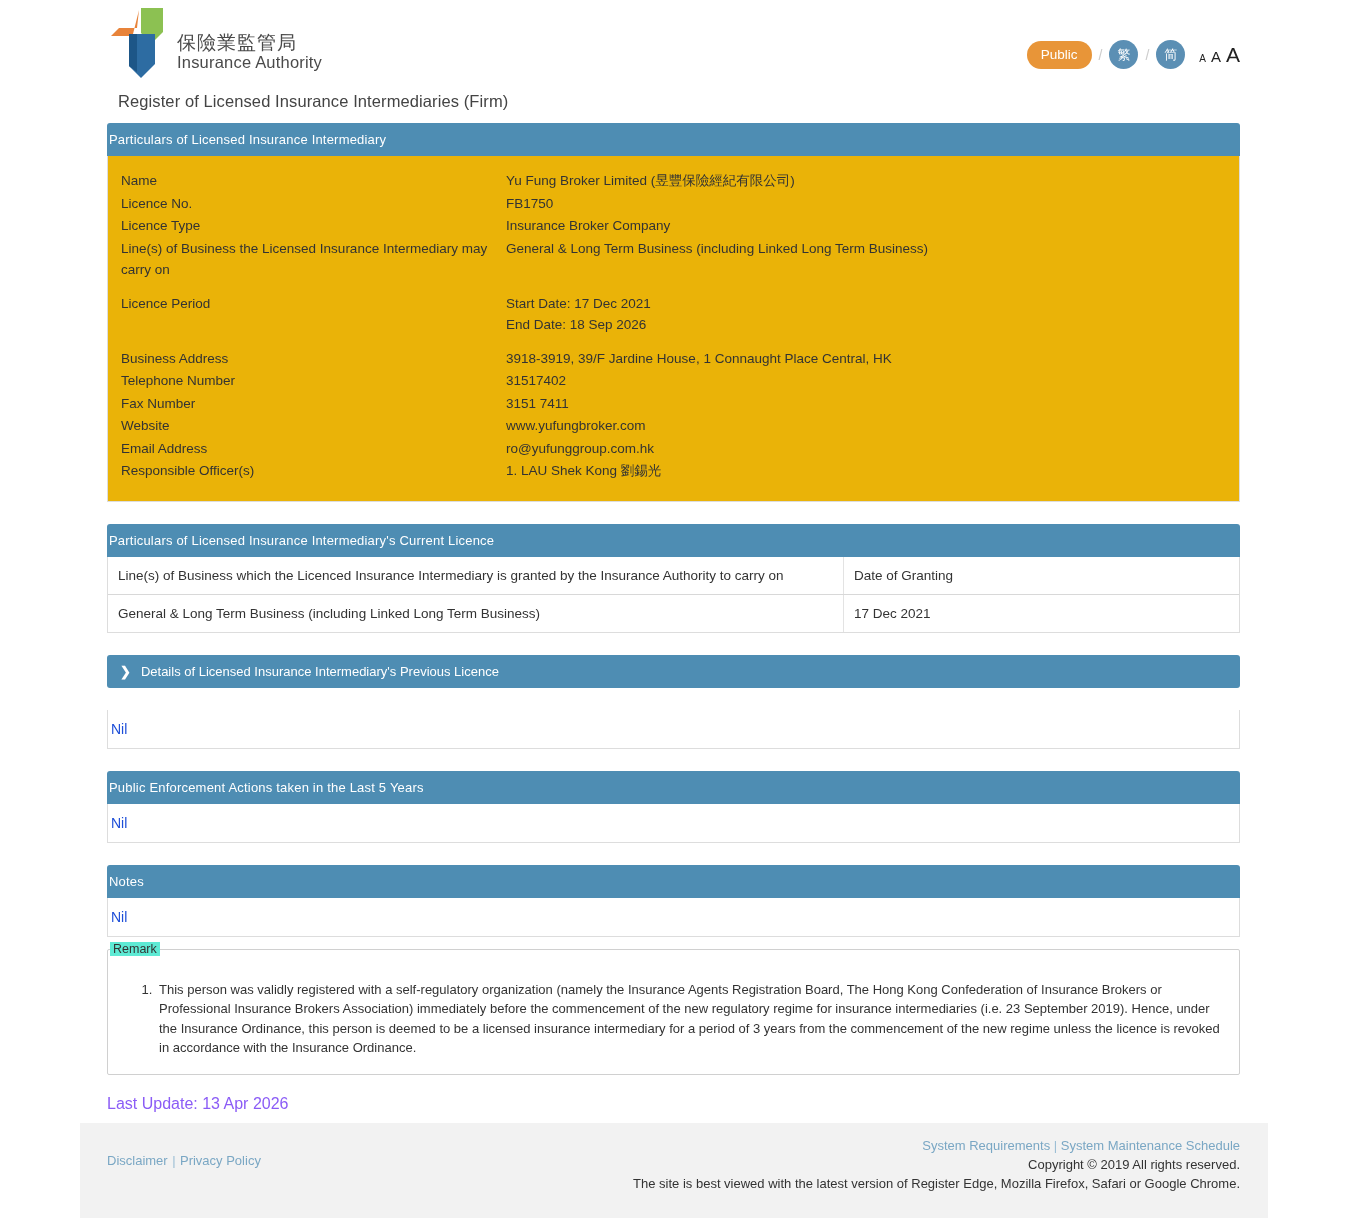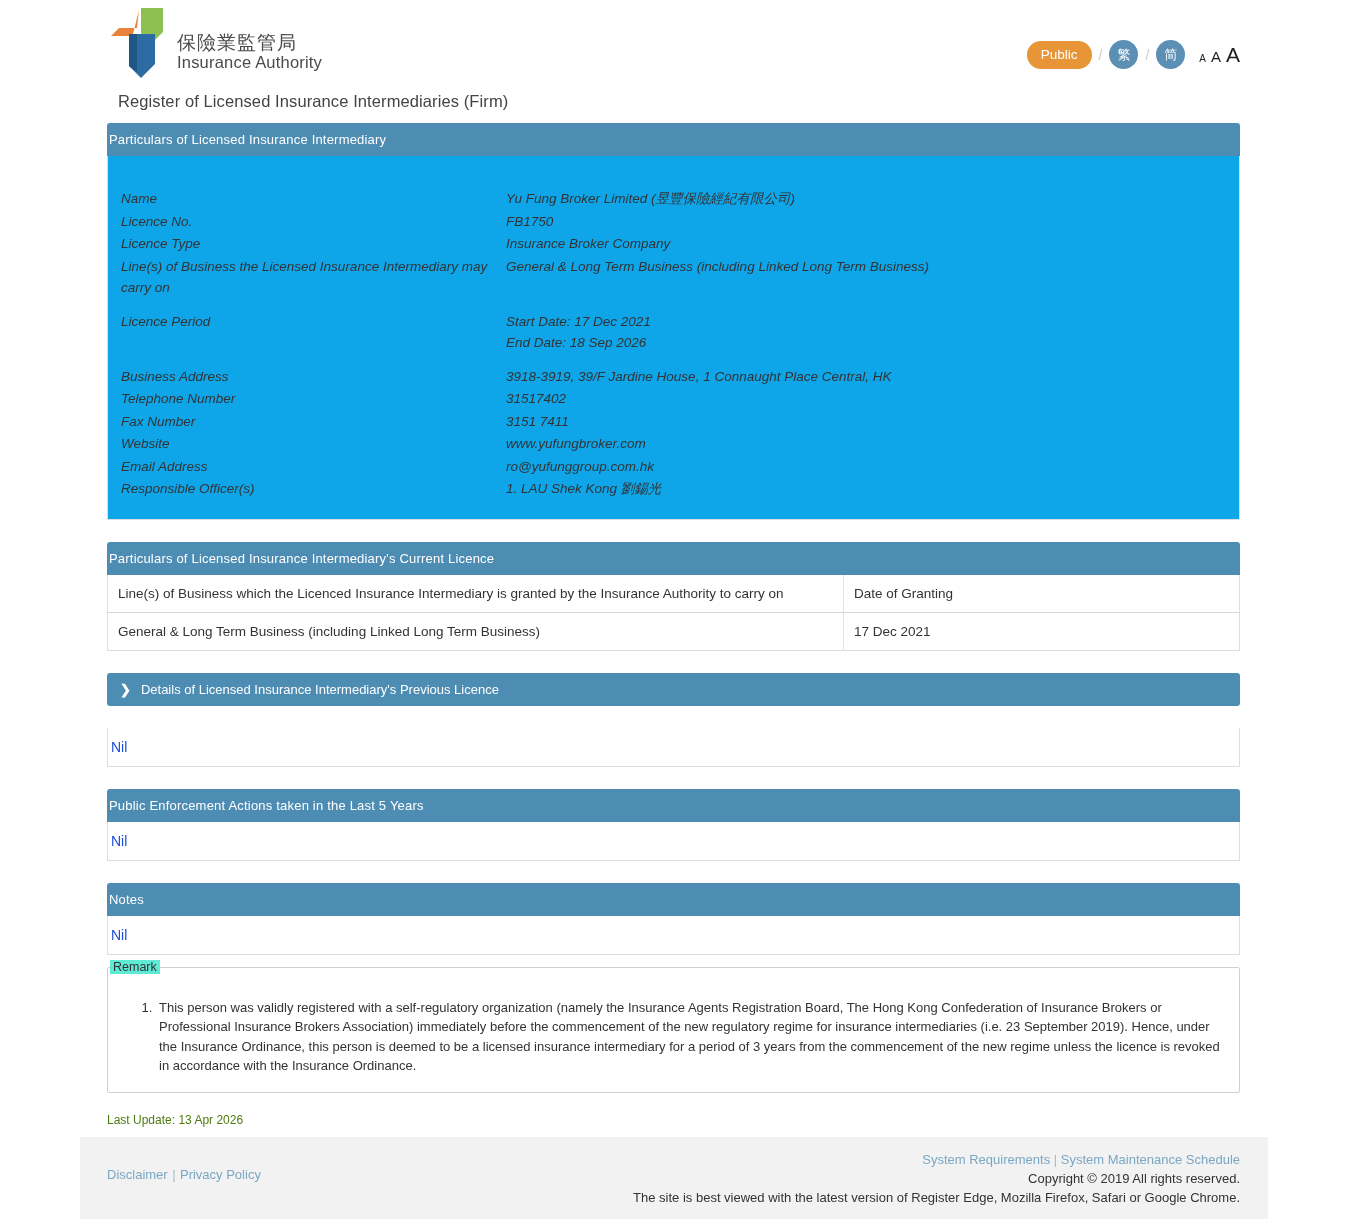--- a/index.html
+++ b/index.html
@@ -128,23 +128,22 @@
     font-size: 13px;
     padding: 9px 2px;
     letter-spacing: 0.2px;
   }
   .panel-head.rounded-top {
     border-radius: 3px 3px 0 0;
   }
   .panel-body {
     border: 1px solid #dddddd;
     border-top: none;
-    background: #0ea5e9;
-    padding: 32px 13px 18px 13px;
-    font-style: italic;
+    background: #eab308;
+    padding: 14px 13px 18px 13px;
   }
   .spacer-sm { height: 22px; }
 
   
   .prow {
     display: flex;
     font-size: 13.5px;
     line-height: 21.5px;
     color: #333333;
     padding: 0 0 1px 0;
@@ -233,22 +232,22 @@
     padding-left: 30px;
     font-size: 13px;
     line-height: 19.5px;
     color: #333333;
   }
   .remark li { padding-left: 3px; }
 
   
   .lastupdate {
     margin: 20px 28px 10px 27px;
-    font-size: 12px;
-    color: #4d7c0f;
+    font-size: 16px;
+    color: #8b5cf6;
   }
 
   
   .footer {
     background: #f2f2f2;
     margin: 0;
     padding: 13px 28px 20px 27px;
     position: relative;
     min-height: 62px;
   }

